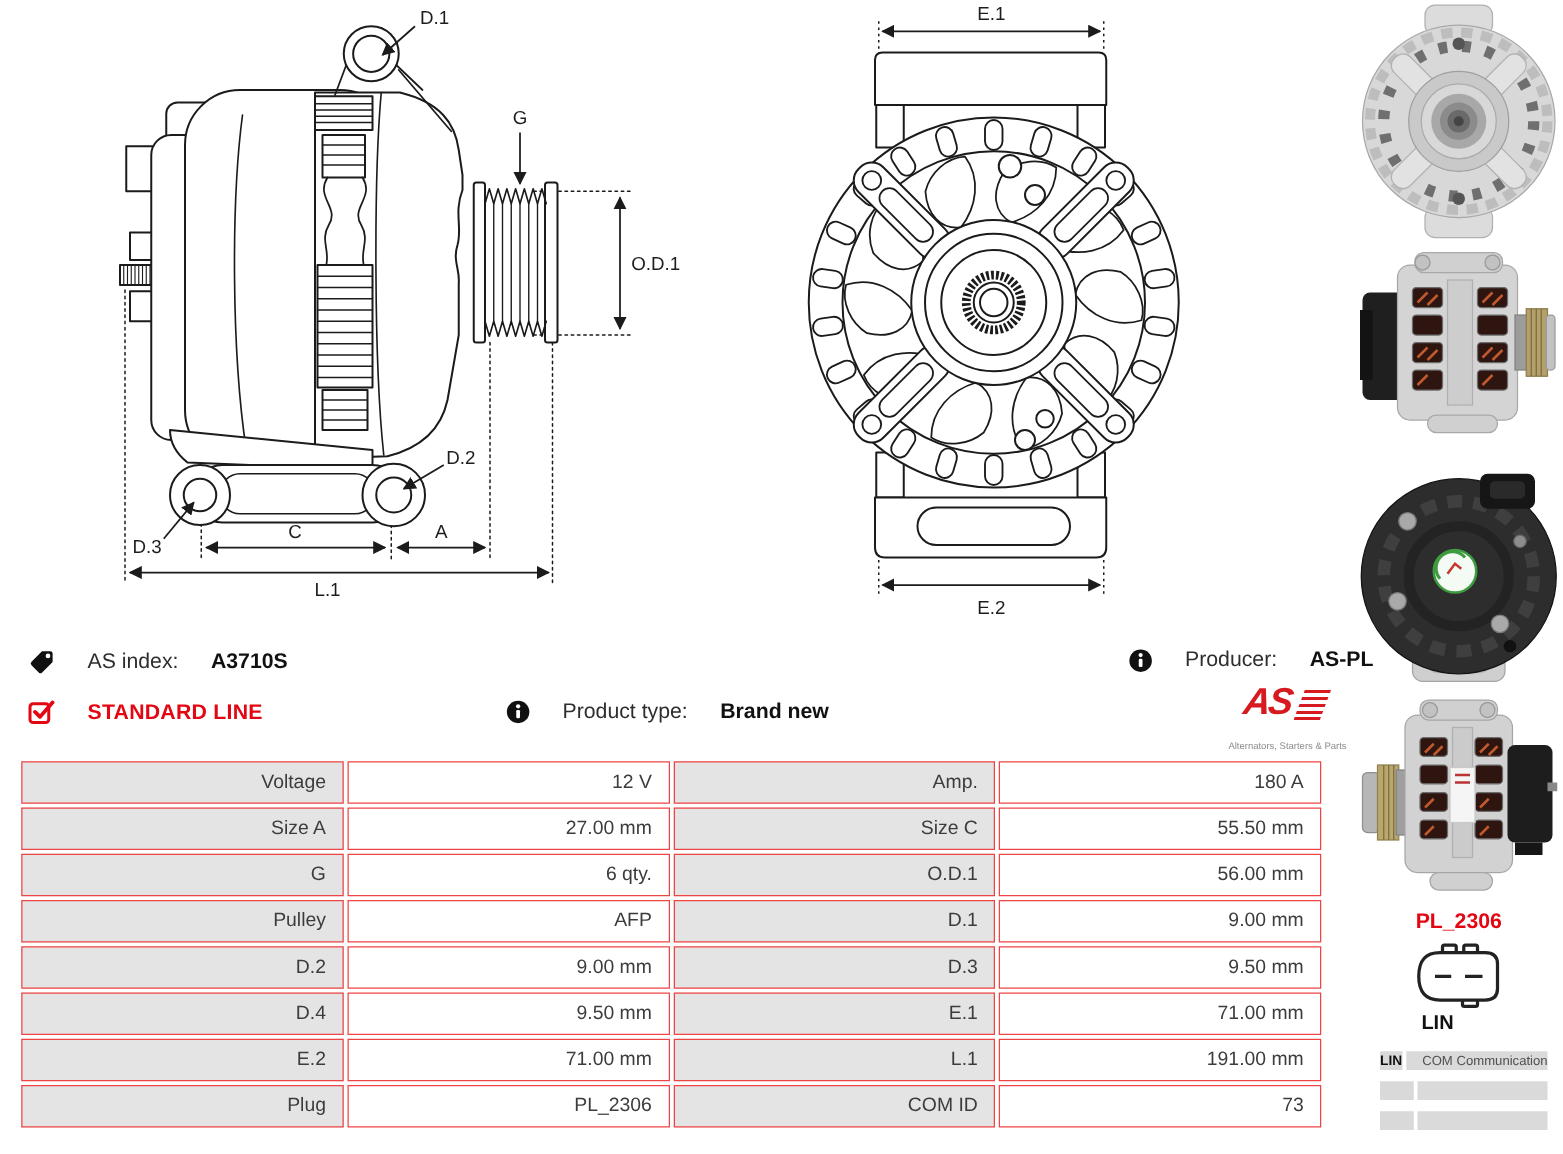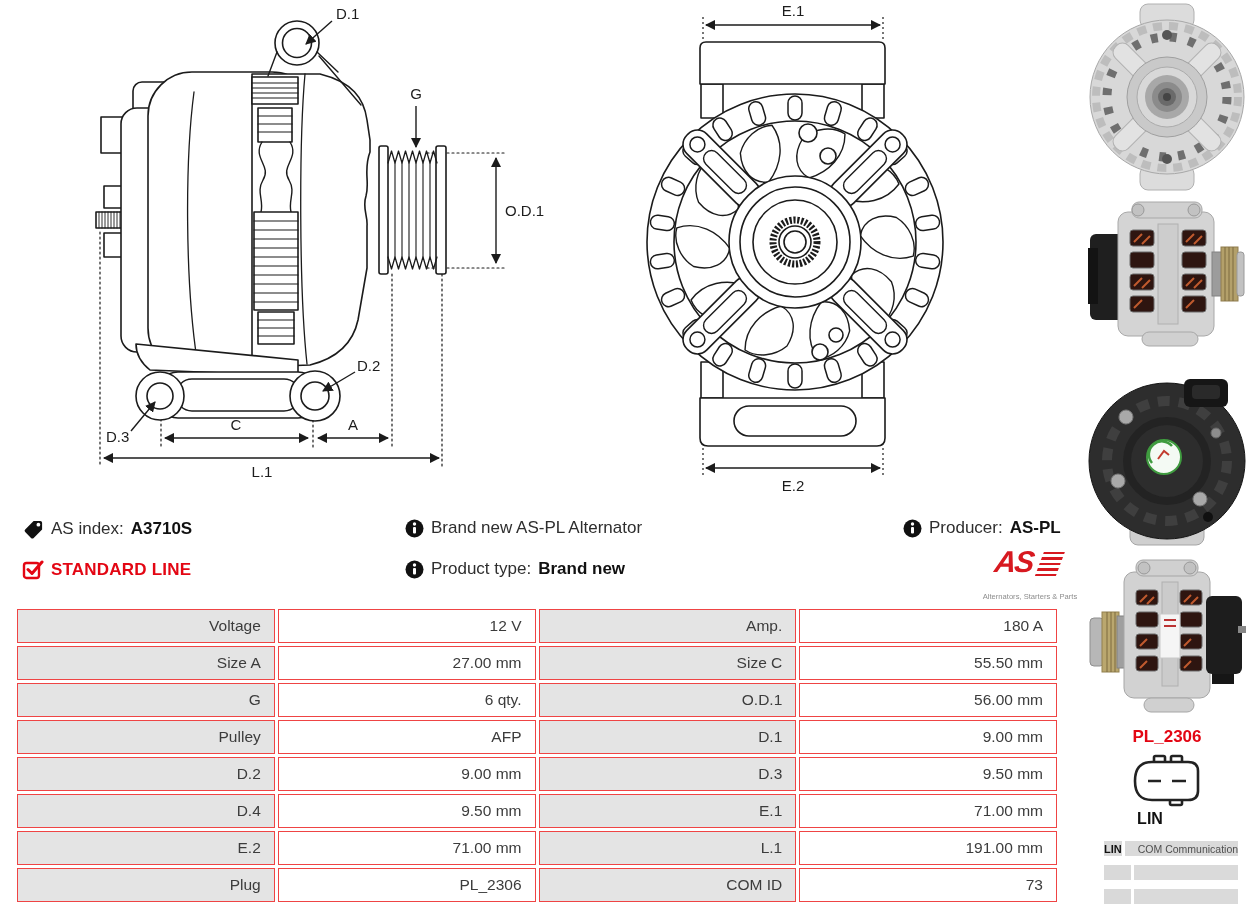--- a/index.html
+++ b/index.html
@@ -4,21 +4,21 @@
 <style>
   html,body{margin:0;padding:0;background:#fff;}
   #app{position:relative;width:1250px;height:923px;background:#fff;
        font-family:"Liberation Sans",sans-serif;color:#2e2e2e;overflow:hidden;}
   svg text{font-family:"Liberation Sans",sans-serif;}
 
   
   .diagram{position:absolute;left:0;top:0;}
 
   
-  .info-item{position:absolute;display:flex;align-items:center;gap:7px;
+  .info-item{position:absolute;display:flex;align-items:center;gap:26px;
              font-size:17px;white-space:nowrap;}
   .info-item b{color:#111;}
   .red-line{color:#e30613;font-weight:bold;letter-spacing:.2px;}
 
   
   .logo{position:absolute;left:980px;top:544px;width:100px;text-align:center;}
   .logo-row{display:flex;align-items:flex-end;justify-content:center;height:32px;}
   .logo-as{color:#d71920;font-weight:bold;font-style:italic;font-size:30px;
            line-height:28px;transform:skewX(-8deg);letter-spacing:-2px;}
   .logo-stripes{width:30px;height:24px;margin-left:2px;
@@ -237,28 +237,20 @@
 
   <div class="info-item" style="left:22px;top:518px;">
     <svg width="22" height="22" viewBox="0 0 22 22">
       <path d="M3.2,11.4 L11.6,3 L18.3,3 A1.8,1.8 0 0 1 20.1,4.8 L20.1,11.5 L11.7,19.9 A1.9,1.9 0 0 1 9,19.9 L3.2,14.1 A1.9,1.9 0 0 1 3.2,11.4 Z" fill="#111"></path>
       <circle cx="16.4" cy="6.7" r="1.9" fill="#fff"></circle>
     </svg>
     <span>AS index:</span>
     <b>A3710S</b>
   </div>
 
-  <div class="info-item" style="left:405px;top:518px;">
-    <svg width="19" height="19" viewBox="0 0 19 19">
-      <circle cx="9.5" cy="9.5" r="9" fill="#111"></circle>
-      <rect x="8" y="8" width="3" height="6.5" rx="1" fill="#fff"></rect>
-      <circle cx="9.5" cy="5" r="1.7" fill="#fff"></circle>
-    </svg>
-    <span>Brand new AS-PL Alternator</span>
-  </div>
 
   <div class="info-item" style="left:903px;top:518px;">
     <svg width="19" height="19" viewBox="0 0 19 19">
       <circle cx="9.5" cy="9.5" r="9" fill="#111"></circle>
       <rect x="8" y="8" width="3" height="6.5" rx="1" fill="#fff"></rect>
       <circle cx="9.5" cy="5" r="1.7" fill="#fff"></circle>
     </svg>
     <span>Producer:</span>
     <b>AS-PL</b>
   </div>

